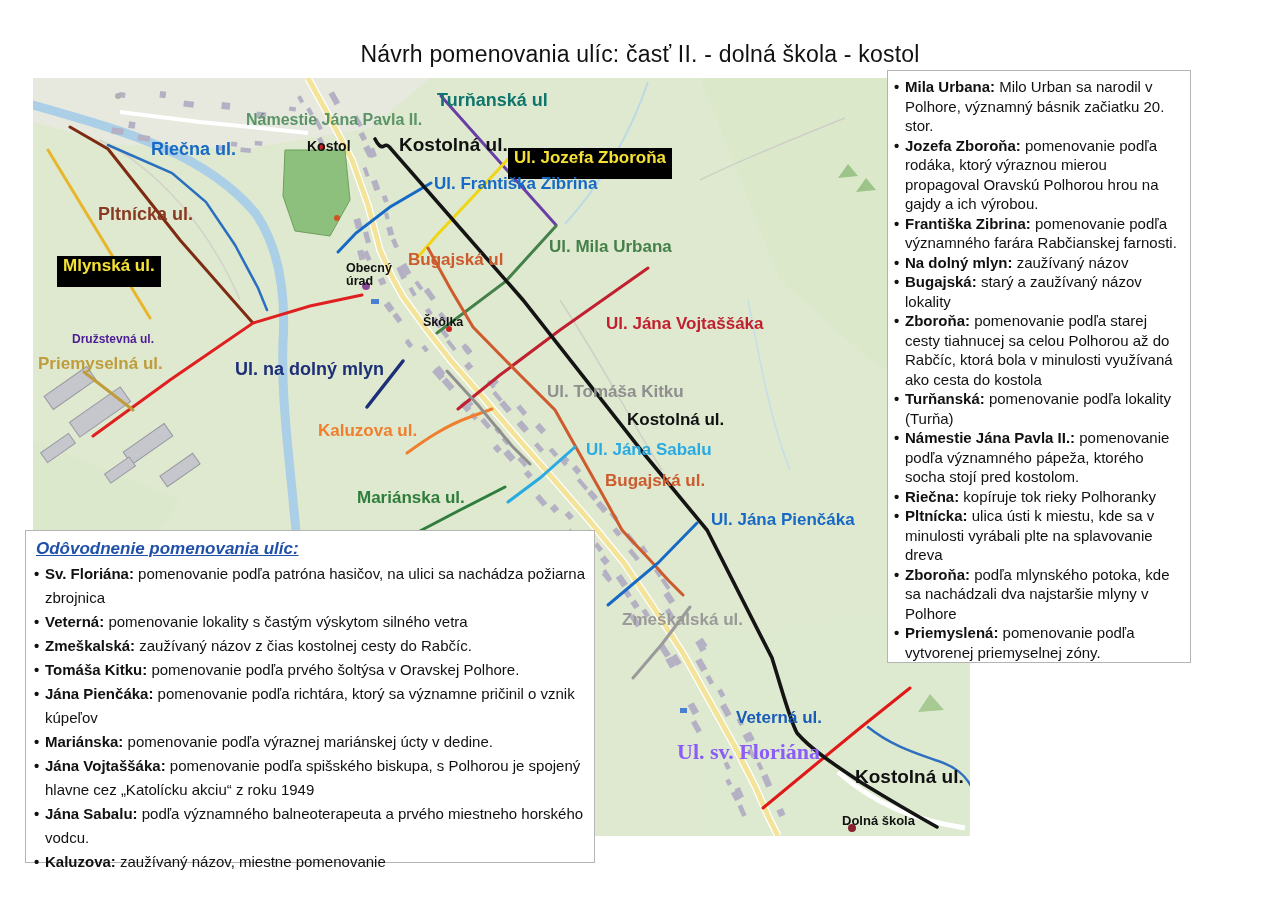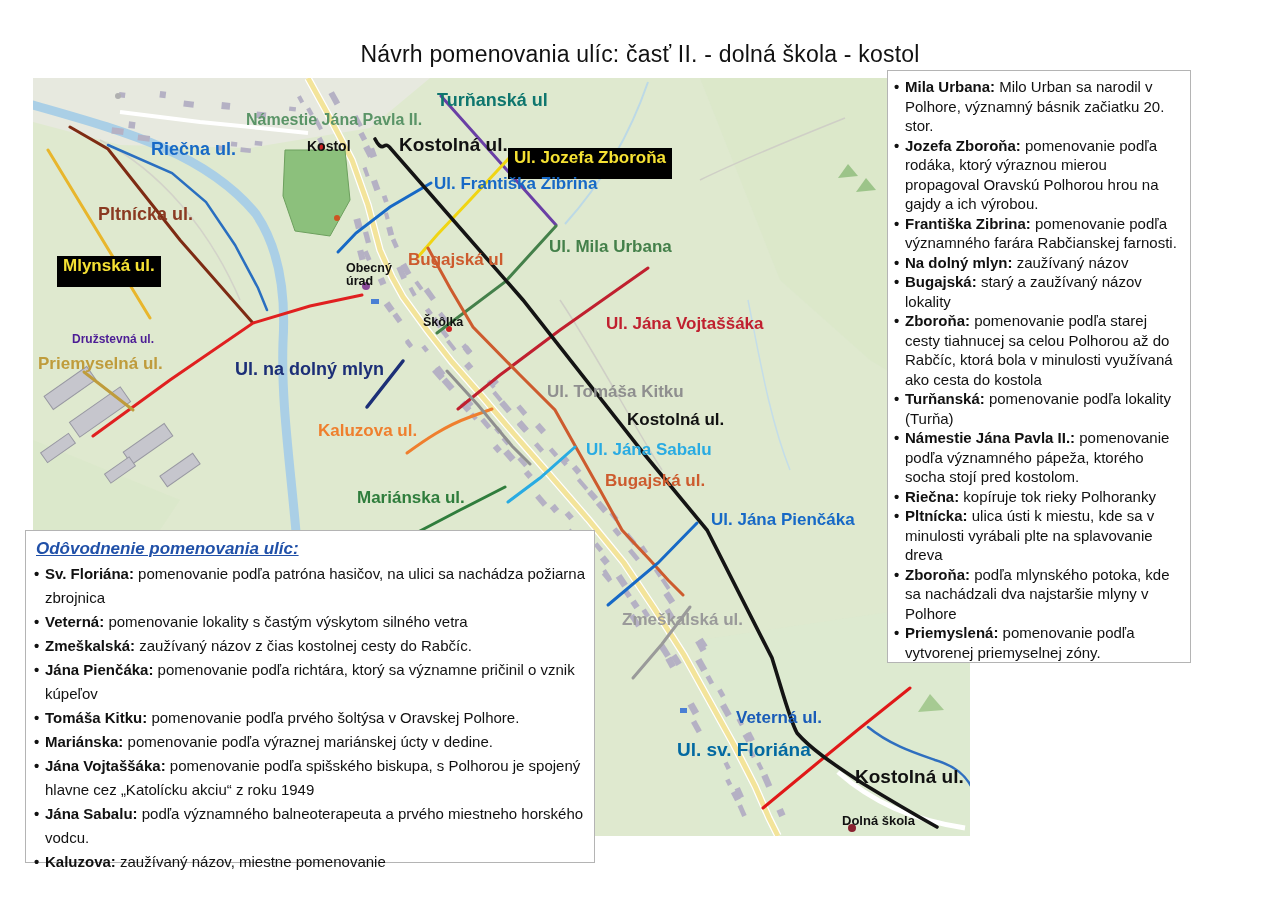--- a/index.html
+++ b/index.html
@@ -244,33 +244,33 @@
       <div class="map-label" style="left: 235px; top: 360px; color: rgb(28, 47, 119); font-size: 18px;">Ul. na dolný mlyn</div>
       <div class="map-label" style="left: 318px; top: 422px; color: rgb(239, 127, 46); font-size: 17px;">Kaluzova ul.</div>
       <div class="map-label" style="left: 547px; top: 383px; color: rgb(143, 143, 143); font-size: 17px;">Ul. Tomáša Kitku</div>
       <div class="map-label" style="left: 627px; top: 411px; color: rgb(17, 17, 17); font-size: 17px;">Kostolná ul.</div>
       <div class="map-label" style="left: 586px; top: 441px; color: rgb(41, 171, 226); font-size: 17px;">Ul. Jána Sabalu</div>
       <div class="map-label" style="left: 605px; top: 472px; color: rgb(205, 91, 46); font-size: 17px;">Bugajská ul.</div>
       <div class="map-label" style="left: 357px; top: 489px; color: rgb(47, 125, 60); font-size: 17px;">Mariánska ul.</div>
       <div class="map-label" style="left: 711px; top: 511px; color: rgb(23, 105, 198); font-size: 17px;">Ul. Jána Pienčáka</div>
       <div class="map-label" style="left: 622px; top: 611px; color: rgb(154, 154, 154); font-size: 17px;">Zmeškalská ul.</div>
       <div class="map-label" style="left: 736px; top: 709px; color: rgb(26, 92, 184); font-size: 17px;">Veterná ul.</div>
-      <div class="map-label" style="left: 677px; top: 740px; color: #0369a1; font-size: 19px;">Ul. sv. Floriána</div>
+      <div class="map-label" style="left: 677px; top: 740px; color: #8b5cf6; font-size: 22px; font-family: Liberation Serif, serif;">Ul. sv. Floriána</div>
       <div class="map-label" style="left: 855px; top: 767px; color: rgb(17, 17, 17); font-size: 19px;">Kostolná ul.</div>
       <div class="map-label poi" style="left: 842px; top: 814px; color: rgb(17, 17, 17); font-size: 13px;">Dolná škola</div>
     </div>
 
 <div id="left-panel" class="panel">
   <div class="panel-title">Odôvodnenie pomenovania ulíc:</div>
   <ul class="reasons" id="left-list">
         <li><span class="bname">Sv. Floriána:</span> <span>pomenovanie podľa patróna hasičov, na ulici sa nachádza požiarna zbrojnica</span></li>
         <li><span class="bname">Veterná:</span> <span>pomenovanie lokality s častým výskytom silného vetra</span></li>
         <li><span class="bname">Zmeškalská:</span> <span>zaužívaný názov z čias kostolnej cesty do Rabčíc.</span></li>
+        <li><span class="bname">Tomáša Kitku:</span> <span>pomenovanie podľa prvého šoltýsa v Oravskej Polhore.</span></li>
         <li><span class="bname">Jána Pienčáka:</span> <span>pomenovanie podľa richtára, ktorý sa významne pričinil o vznik kúpeľov</span></li>
-        <li><span class="bname">Tomáša Kitku:</span> <span>pomenovanie podľa prvého šoltýsa v Oravskej Polhore.</span></li>
         <li><span class="bname">Mariánska:</span> <span>pomenovanie podľa výraznej mariánskej úcty v dedine.</span></li>
         <li><span class="bname">Jána Vojtaššáka:</span> <span>pomenovanie podľa spišského biskupa, s Polhorou je spojený hlavne cez „Katolícku akciu“ z roku 1949</span></li>
         <li><span class="bname">Jána Sabalu:</span> <span>podľa významného balneoterapeuta a prvého miestneho horského vodcu.</span></li>
         <li><span class="bname">Kaluzova:</span> <span>zaužívaný názov, miestne pomenovanie</span></li>
       </ul>
 </div>
 
 <div id="right-panel" class="panel">
   <ul class="reasons" id="right-list">
         <li><span class="bname">Mila Urbana:</span> <span>Milo Urban sa narodil v Polhore, významný básnik začiatku 20. stor.</span></li>

